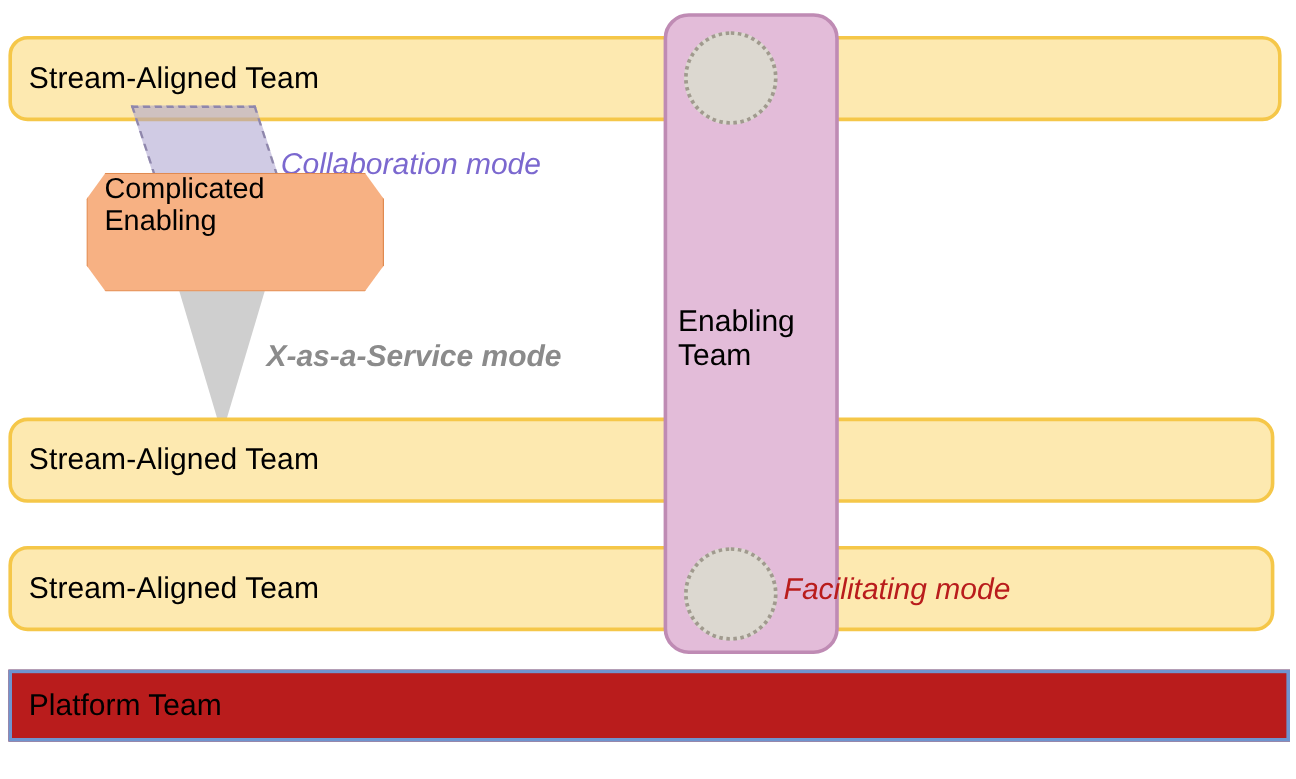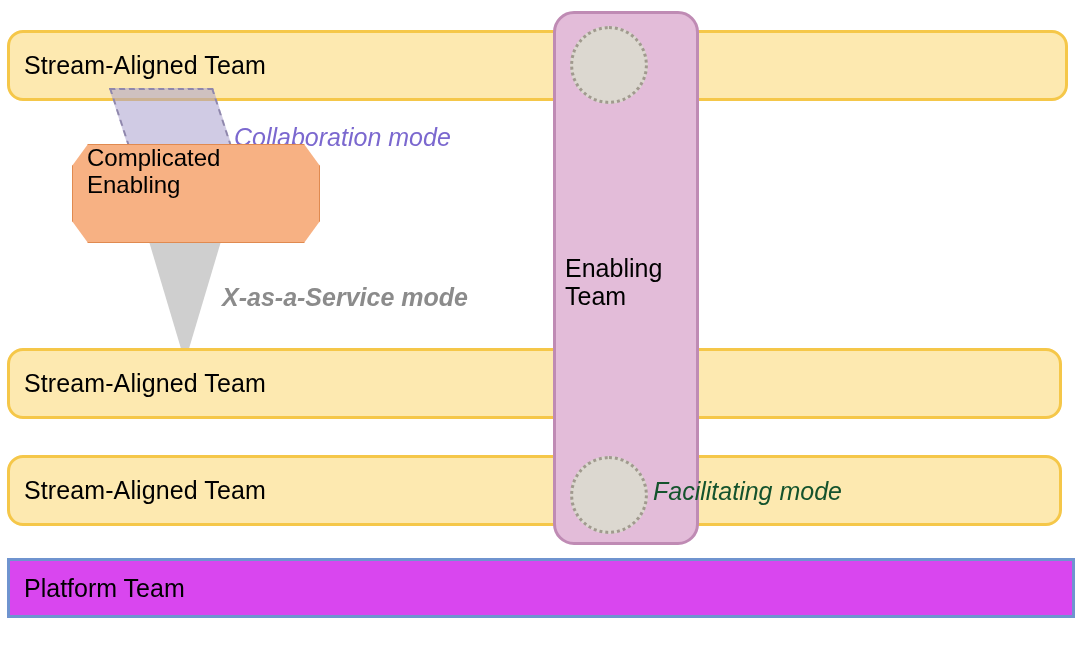--- a/index.html
+++ b/index.html
@@ -41,21 +41,21 @@
   #stream-bar-2 { left: 7px;  top: 348px; width: 1055px; height: 71px; }
   #stream-bar-3 { left: 7px;  top: 455px; width: 1055px; height: 71px; }
 
   
   #platform-bar {
     position: absolute;
     left: 7px;
     top: 558px;
     width: 1068px;
     height: 60px;
-    background: #d946ef;
+    background: #b91c1c;
     border: 3px solid #6f94cf;
     box-sizing: border-box;
     display: flex;
     align-items: center;
   }
   #platform-bar .bar-label {
     font-size: 25px;
     color: #000000;
     padding-left: 14px;
     white-space: nowrap;
@@ -159,21 +159,21 @@
   }
   #label-xaas {
     left: 222px;
     top: 283px;
     color: #8b8b8b;
     font-weight: bold;
   }
   #label-facilitating {
     left: 653px;
     top: 477px;
-    color: #14532d;
+    color: #b91c1c;
   }
 </style>
 </head>
 <body>
 
 <div id="canvas">
 
   <div class="stream-bar" id="stream-bar-1">
     <span class="bar-label">Stream-Aligned Team</span>
   </div>

